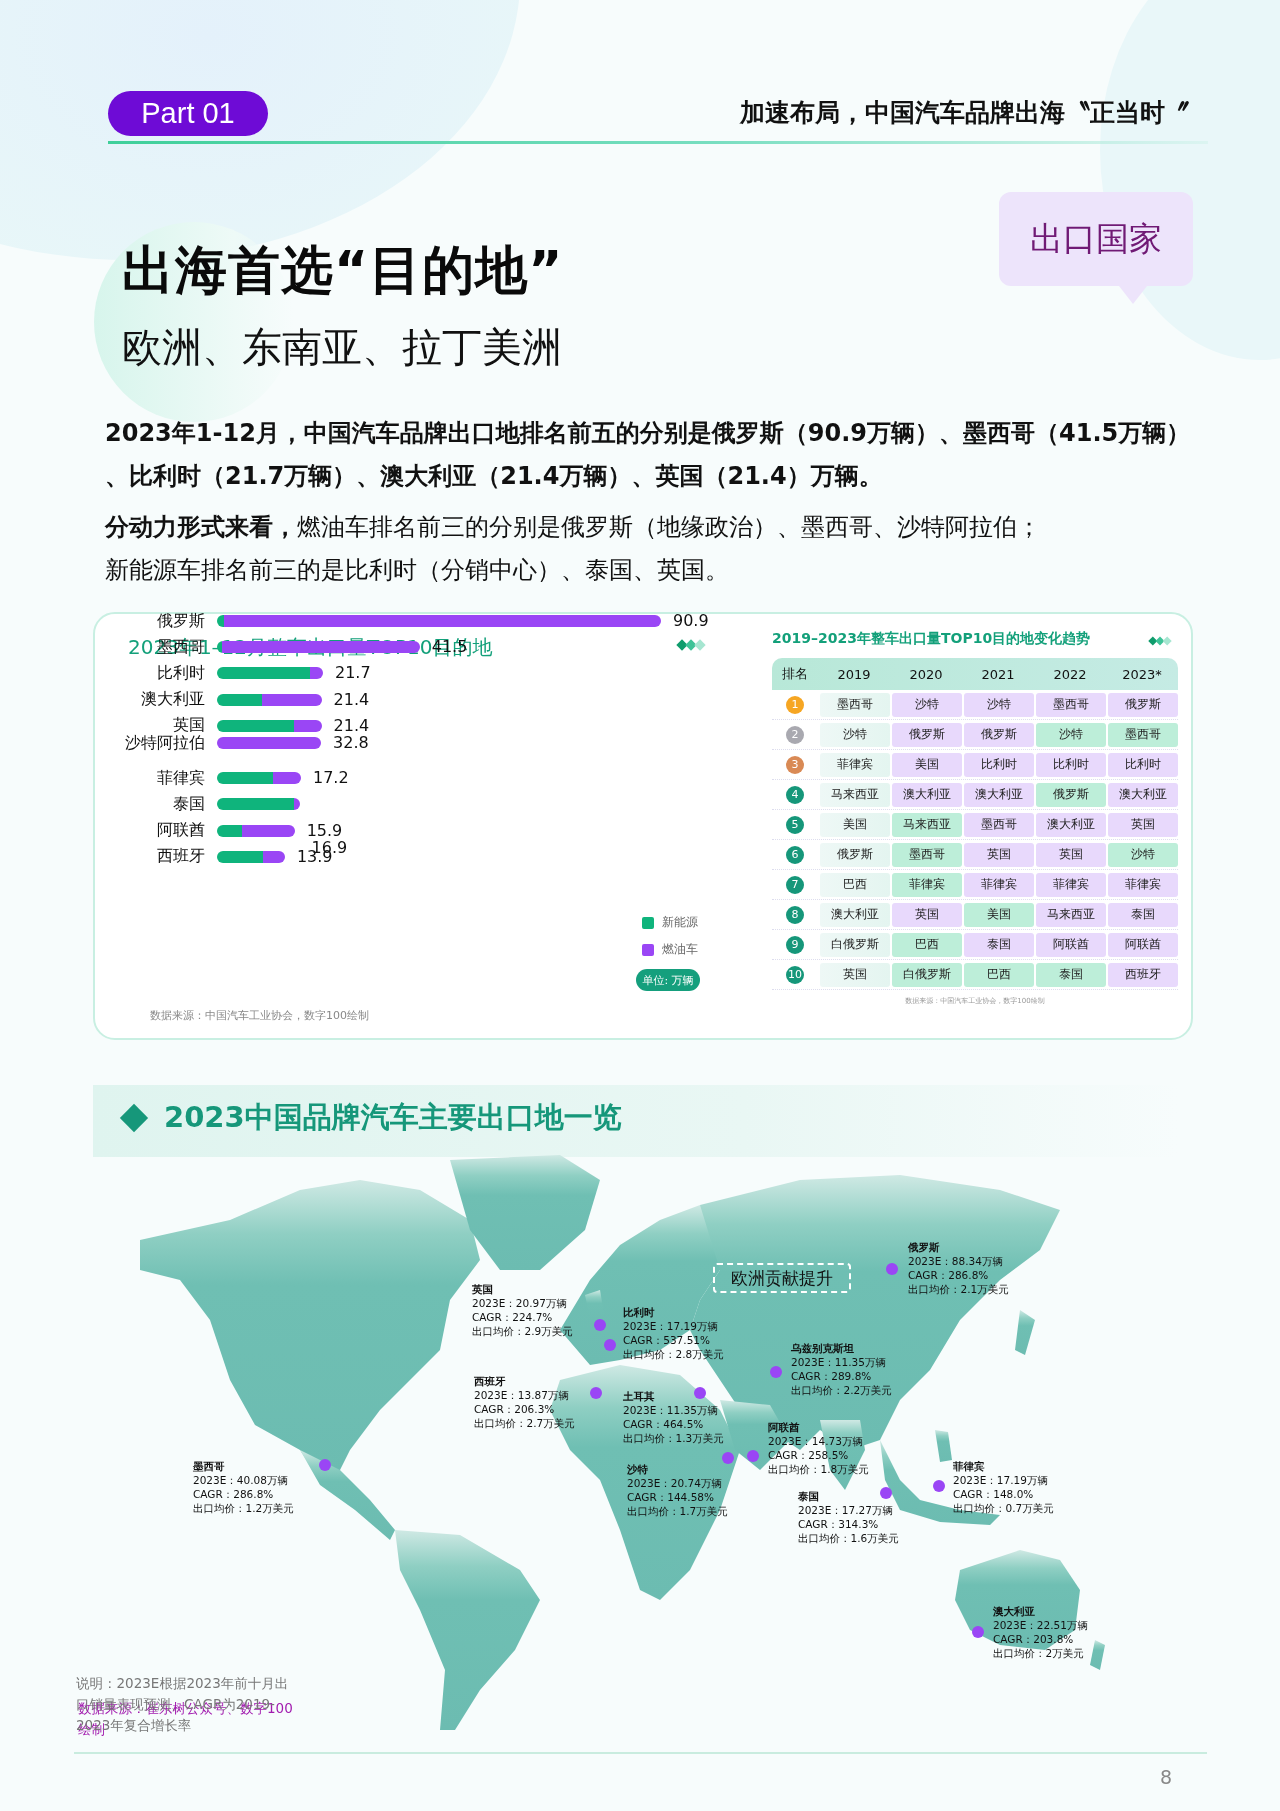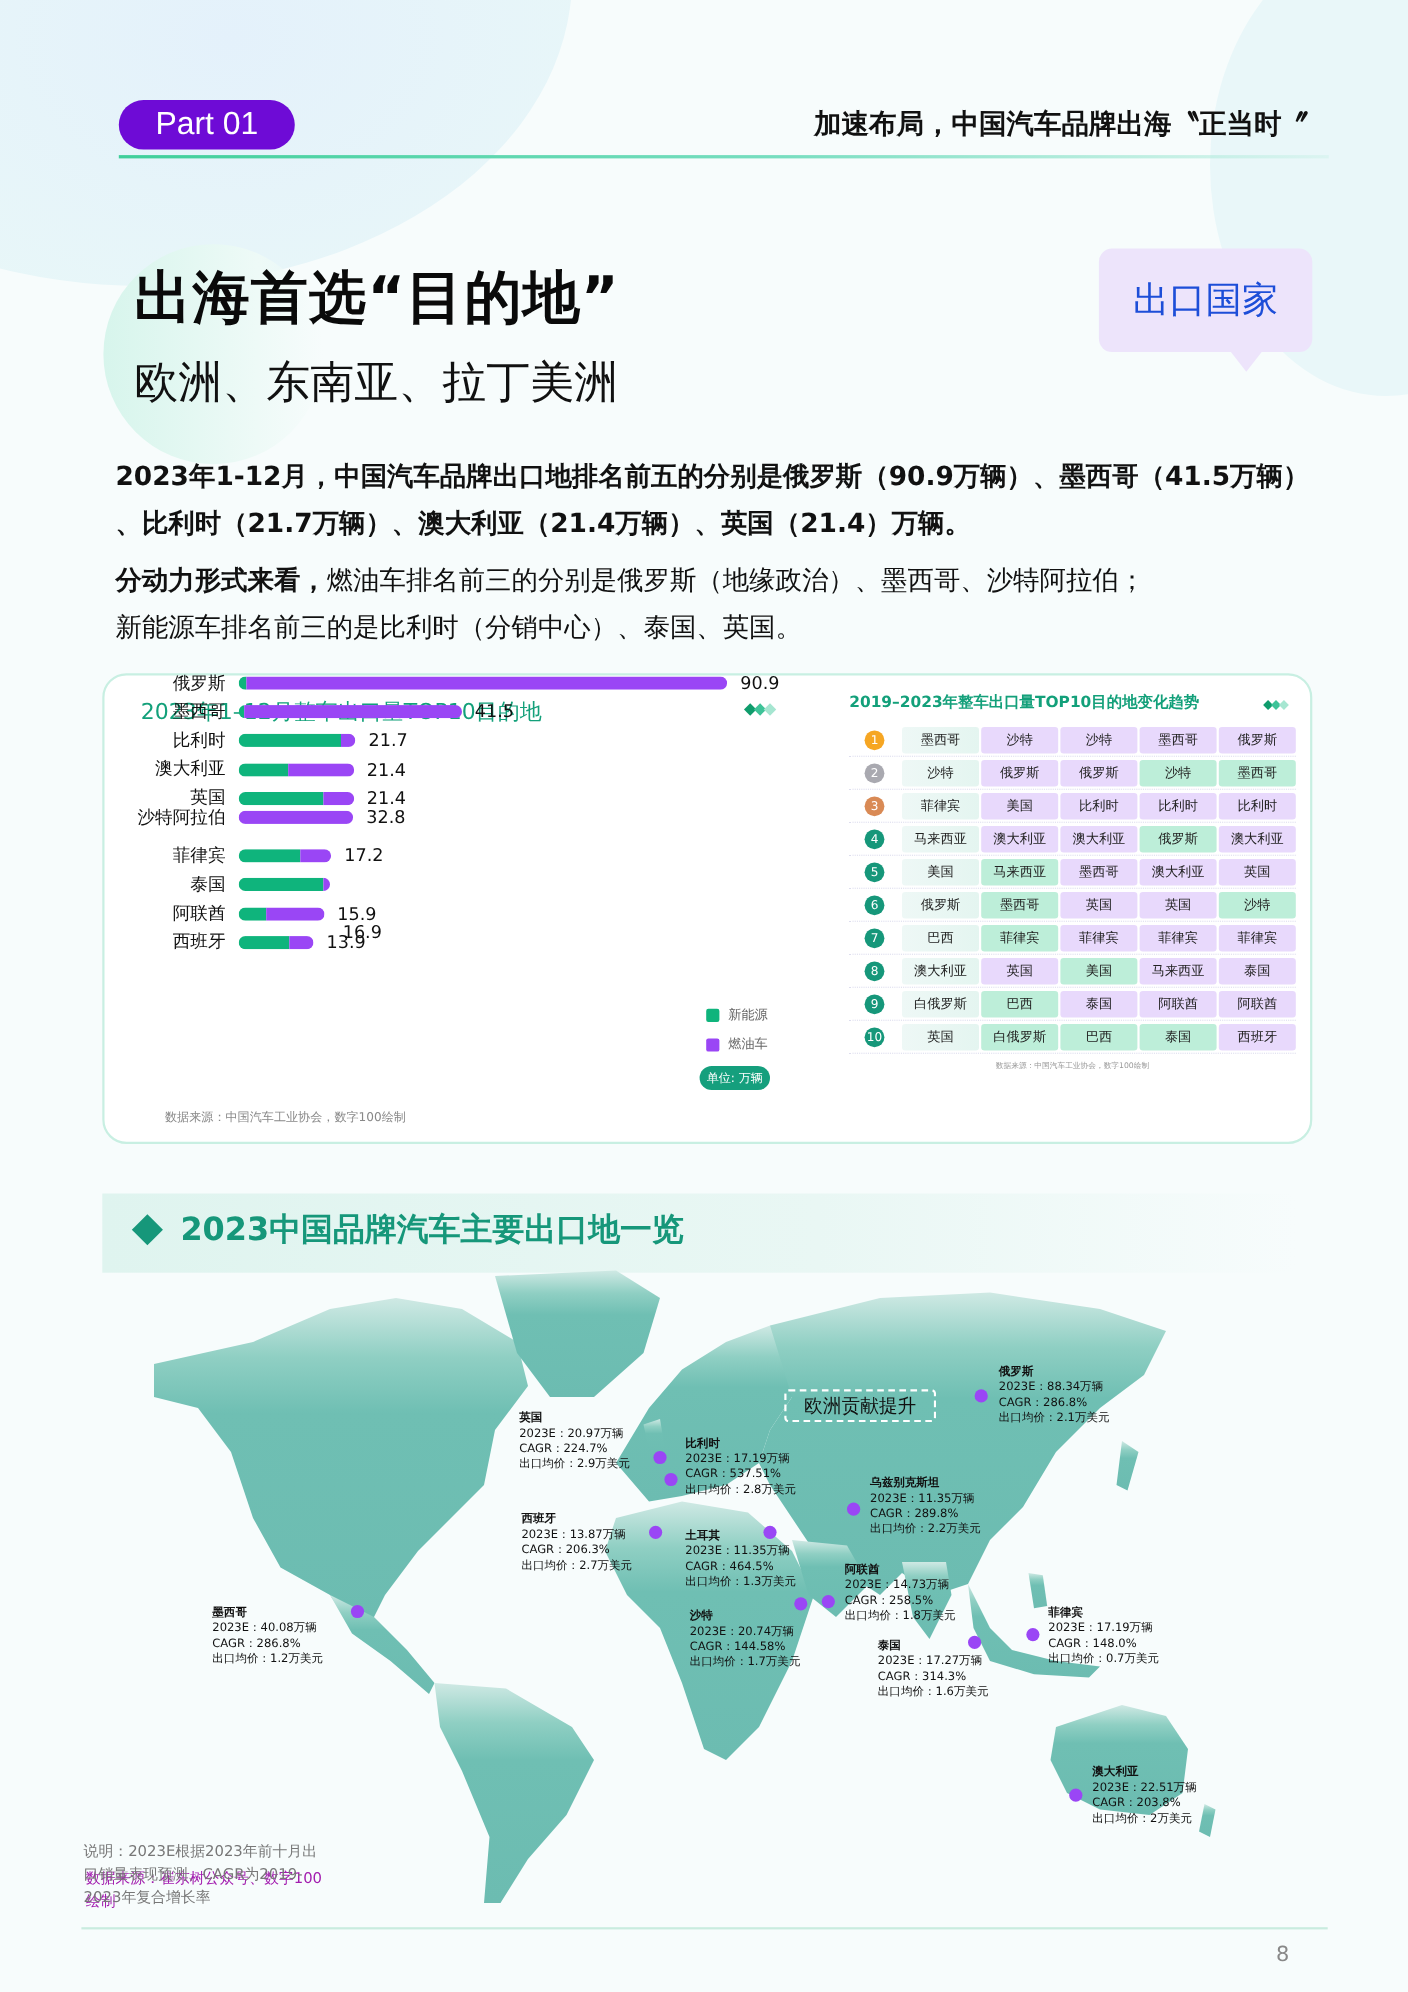--- a/index.html
+++ b/index.html
@@ -45,24 +45,24 @@
 
   .main-title {
     position: absolute; left: 122px; top: 236px; font-size: 52px; font-weight: bold; color: #0a0a0a;
     letter-spacing: 1px;
     text-align: right;
   }
   .sub-title {
     position: absolute; left: 122px; top: 320px; font-size: 40px; color: #111;
   }
   .tag-bubble {
-    position: absolute; left: 999px; top: 226px; width: 194px; height: 94px;
+    position: absolute; left: 999px; top: 192px; width: 194px; height: 94px;
     border-radius: 12px; background: #ede4fb;
     display: flex; align-items: center; justify-content: center;
-    font-size: 33px; color: #1d4ed8;
+    font-size: 33px; color: #701a75;
   }
   .tag-bubble::after {
     content: ""; position: absolute; left: 120px; bottom: -18px;
     border-left: 14px solid transparent; border-right: 14px solid transparent;
     border-top: 18px solid #ede4fb;
   }
 
   .para { position: absolute; left: 105px; font-size: 24px; color: #111; line-height: 1.3; }
   .para b { font-weight: bold; }
   .p1 { top: 418px; width: 1100px; font-weight: bold; }
@@ -282,20 +282,28 @@
   <div class="unit-pill">单位: 万辆</div>
   <div class="bar-source">数据来源：中国汽车工业协会，数字100绘制</div>
 
   <div class="tbl-title">2019–2023年整车出口量TOP10目的地变化趋势</div>
   <div class="diamond-deco" style="left:1052px; top:23px; transform:scale(0.8);">
     <span style="background:#0f9c6c"></span>
       <span style="background:#3ec398"></span>
       <span style="background:#a6e6d1"></span>
   </div>
   <div class="tbl">
+    <div class="tbl-head">
+      <div>排名</div>
+      <div>2019</div>
+      <div>2020</div>
+      <div>2021</div>
+      <div>2022</div>
+      <div>2023*</div>
+    </div>
     <div id="tbl-body">
         <div class="tbl-row">
           <div class="rank-cell">
             <div class="rank-badge" style="background: rgb(246, 166, 35);">1</div>
           </div>
           <div class="cell base">墨西哥</div>
           <div class="cell up">沙特</div>
           <div class="cell up">沙特</div>
           <div class="cell up">墨西哥</div>
           <div class="cell up">俄罗斯</div>

